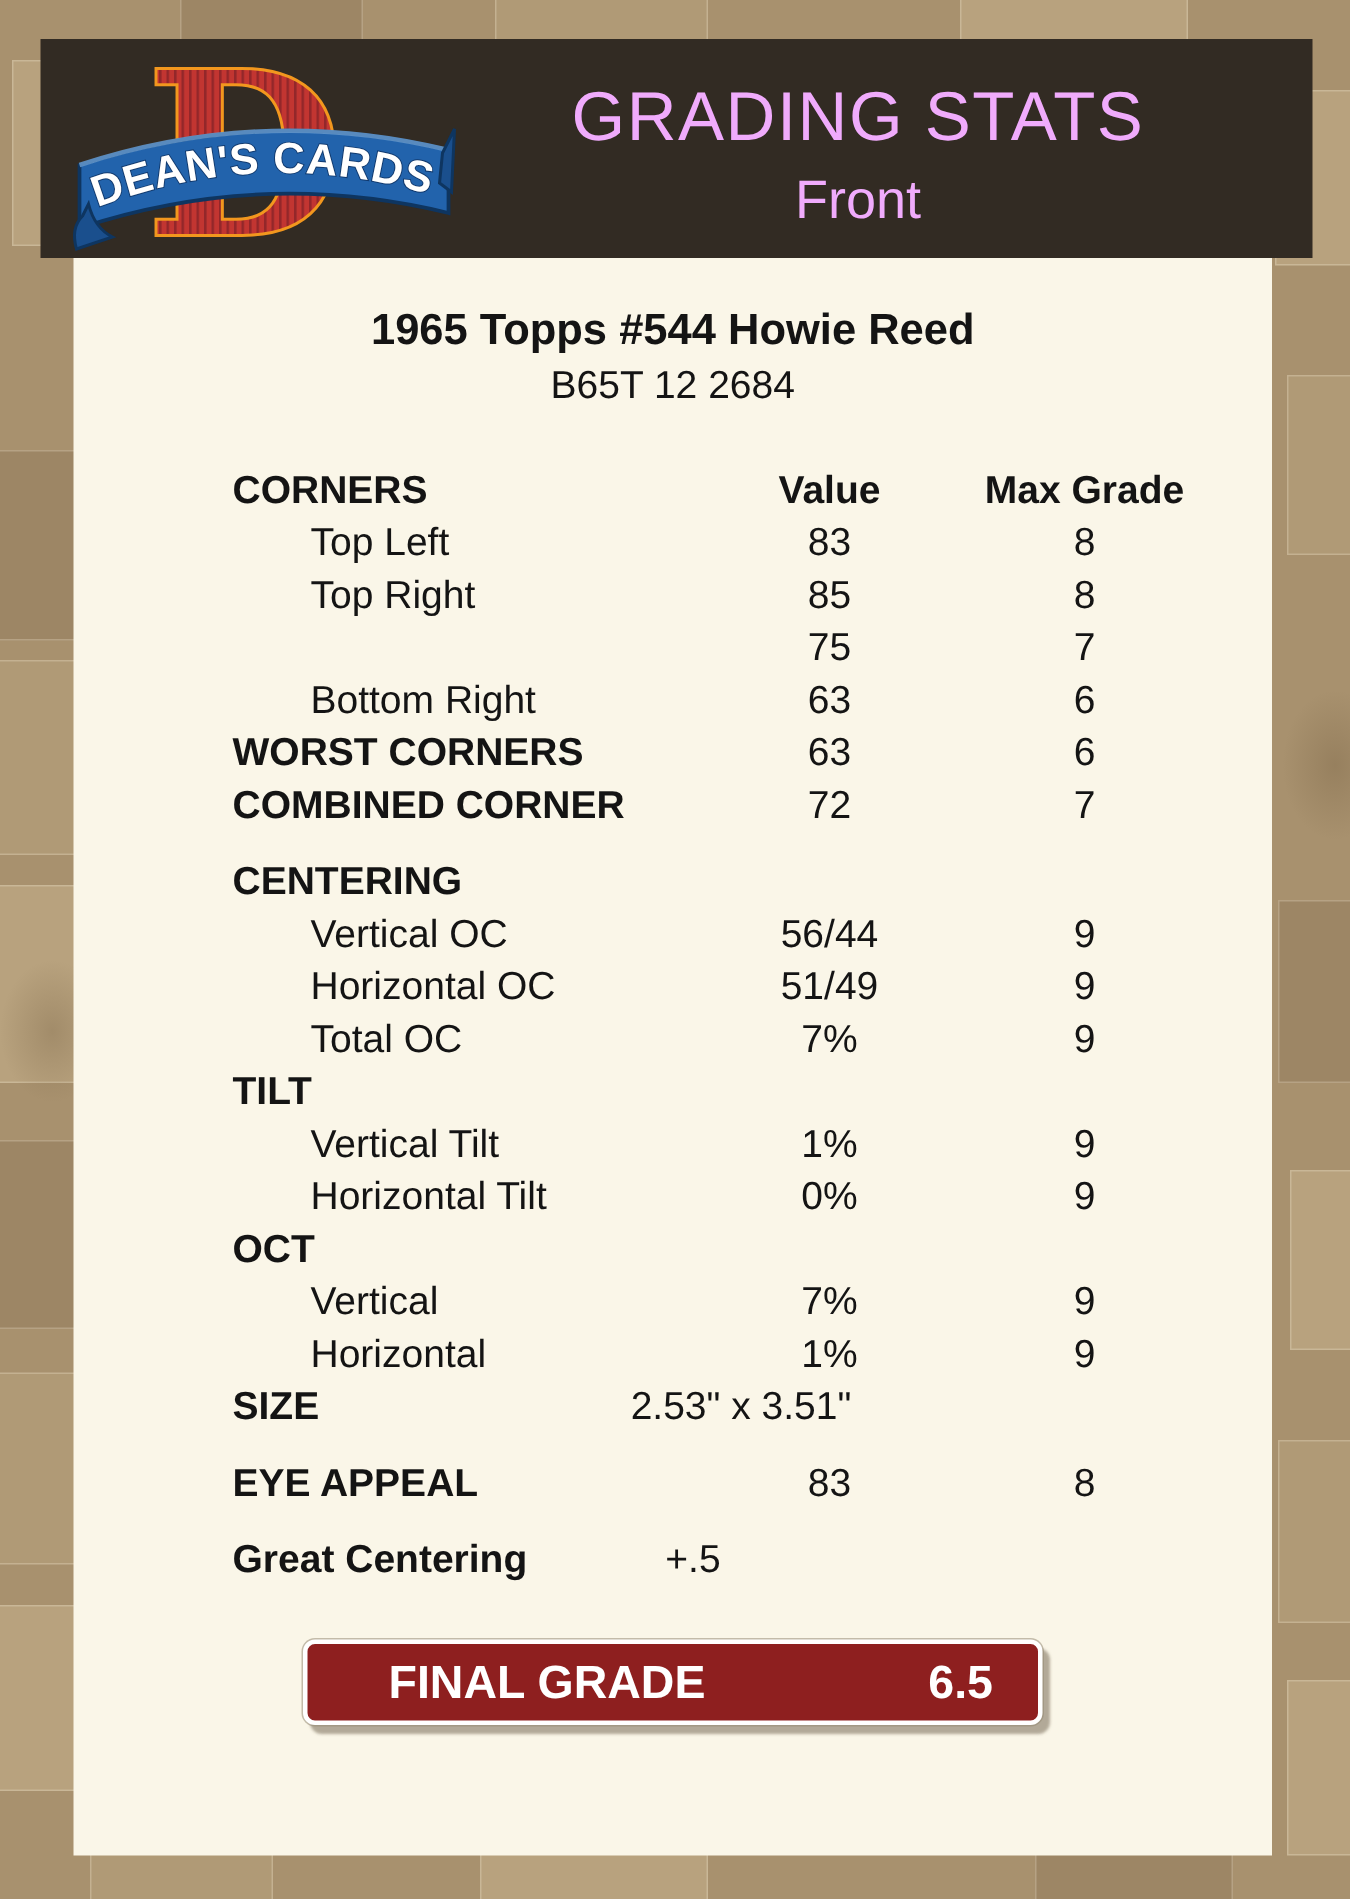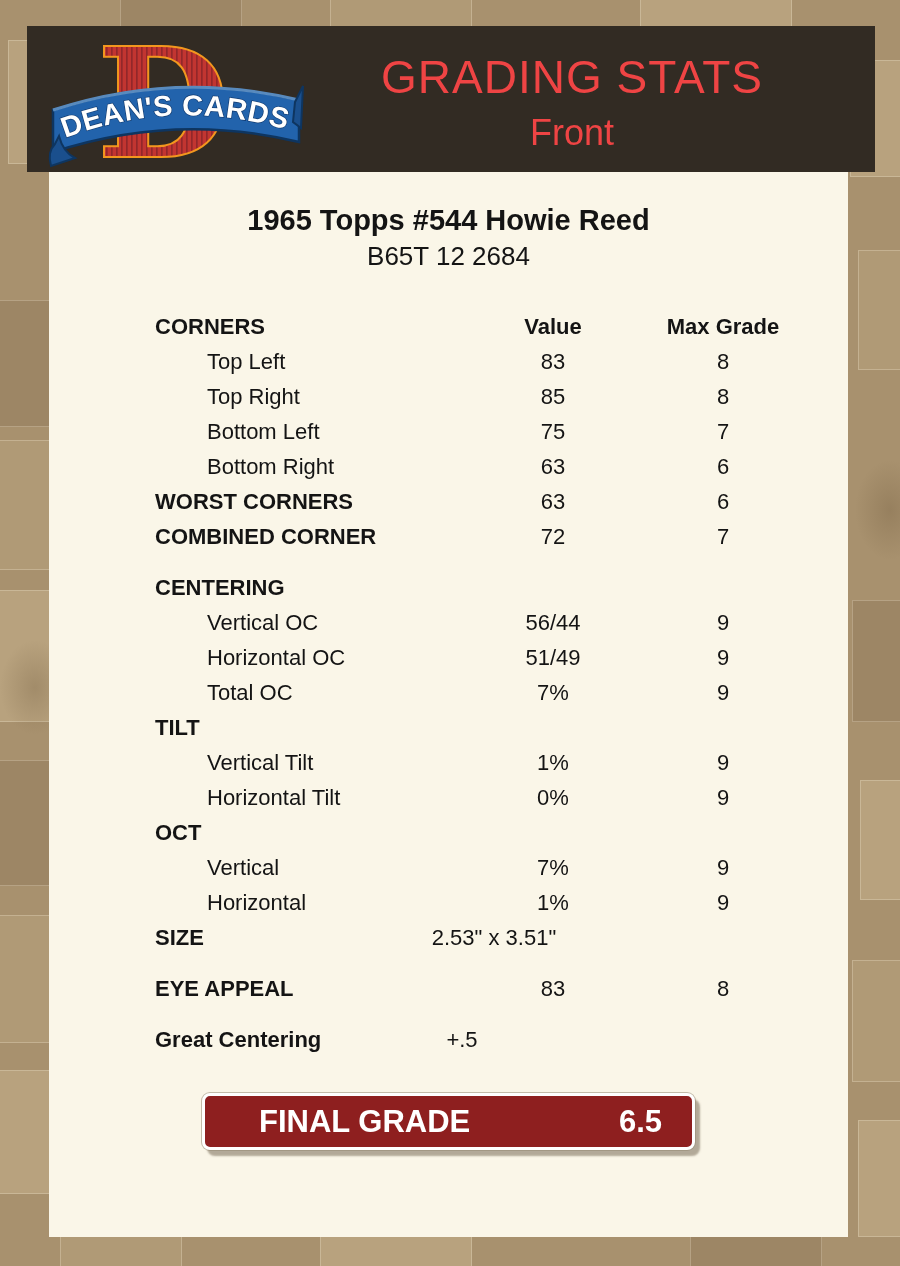--- a/index.html
+++ b/index.html
@@ -16,35 +16,35 @@
   .tone-m{background:rgba(210,188,148,.20);}
   .blob{position:absolute;border-radius:50%;background:radial-gradient(closest-side,rgba(110,88,58,.30),rgba(110,88,58,0));border:none;}
 
   
   .header-bar{
     position:absolute;left:27px;top:26px;width:848px;height:146px;
     background:#322b23;
   }
   .logo-wrap{position:absolute;left:24px;top:4px;width:252px;height:140px;}
   .logo-wrap svg{overflow:visible;display:block;}
-  .header-text{position:absolute;left:250px;right:8px;top:26px;text-align:center;color:#ef4444;}
+  .header-text{position:absolute;left:250px;right:8px;top:26px;text-align:center;color:#f0abfc;}
   .header-title{font-size:46px;line-height:50px;letter-spacing:1px;font-weight:normal;}
   .header-sub{font-size:36px;line-height:46px;margin-top:8px;font-weight:normal;}
 
   
   .card{
     position:absolute;left:49px;top:172px;width:799px;height:1065px;
     background:#faf6e8;color:#141414;
   }
   .card-title{padding-top:30px;text-align:center;font-size:29px;line-height:36px;font-weight:bold;}
   .card-serial{text-align:center;font-size:26px;line-height:36px;}
 
   
   .stats{margin:35px 50px 0 106px;}
-  .row{position:relative;height:35px;line-height:35px;font-size:22px;text-decoration:underline;}
+  .row{position:relative;height:35px;line-height:35px;font-size:26px;text-decoration:underline;}
   .row.gap{margin-top:16px;}
   .lbl{display:inline-block;white-space:nowrap;}
   .lbl.ind{padding-left:52px;}
   .b{font-weight:bold;}
   .val{position:absolute;top:0;left:228px;width:340px;text-align:center;white-space:nowrap;}
   .max{position:absolute;top:0;left:488px;width:160px;text-align:center;}
   .shift-wide{transform:translateX(-59px);}
   .shift-left{transform:translateX(-91px);}
 
   
@@ -114,21 +114,21 @@
 </div>
 
 <div class="card">
   <div class="card-title">1965 Topps #544 Howie Reed</div>
   <div class="card-serial">B65T 12 2684</div>
 
   <div class="stats">
       <div class="row"><span class="lbl b">CORNERS</span><span class="val b">Value</span><span class="max b">Max Grade</span></div>
       <div class="row"><span class="lbl ind">Top Left</span><span class="val">83</span><span class="max">8</span></div>
       <div class="row"><span class="lbl ind">Top Right</span><span class="val">85</span><span class="max">8</span></div>
-      <div class="row"><span class="lbl ind">Bottom Left</span><span class="val">75</span><span class="max">7</span></div>
+      <div class="row"><span class="val">75</span><span class="max">7</span></div>
       <div class="row"><span class="lbl ind">Bottom Right</span><span class="val">63</span><span class="max">6</span></div>
       <div class="row"><span class="lbl b">WORST CORNERS</span><span class="val">63</span><span class="max">6</span></div>
       <div class="row"><span class="lbl b">COMBINED CORNER</span><span class="val">72</span><span class="max">7</span></div>
       <div class="row gap"><span class="lbl b">CENTERING</span><span class="val"></span><span class="max"></span></div>
       <div class="row"><span class="lbl ind">Vertical OC</span><span class="val">56/44</span><span class="max">9</span></div>
       <div class="row"><span class="lbl ind">Horizontal OC</span><span class="val">51/49</span><span class="max">9</span></div>
       <div class="row"><span class="lbl ind">Total OC</span><span class="val">7%</span><span class="max">9</span></div>
       <div class="row"><span class="lbl b">TILT</span><span class="val"></span><span class="max"></span></div>
       <div class="row"><span class="lbl ind">Vertical Tilt</span><span class="val">1%</span><span class="max">9</span></div>
       <div class="row"><span class="lbl ind">Horizontal Tilt</span><span class="val">0%</span><span class="max">9</span></div>

